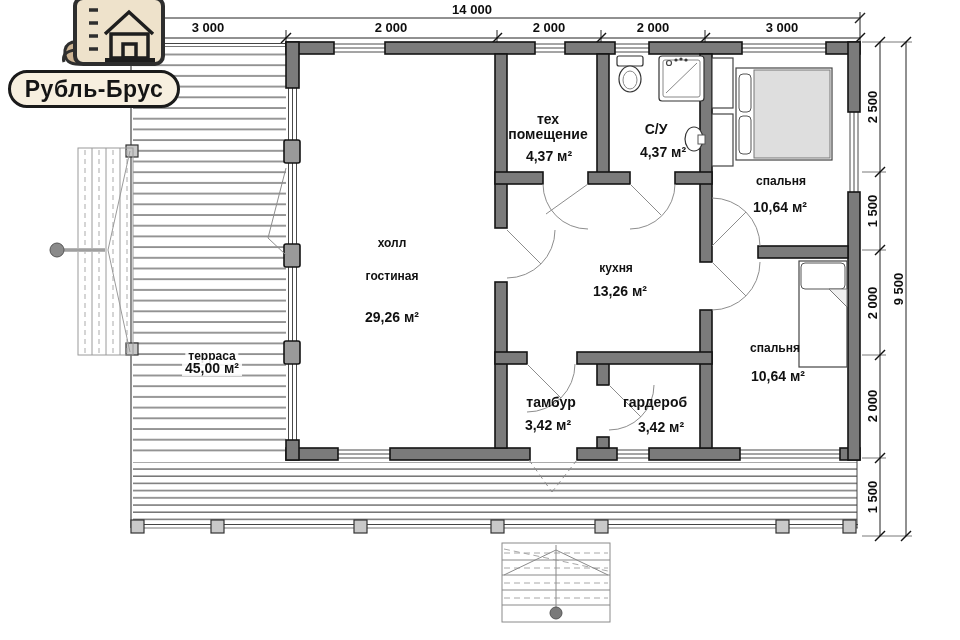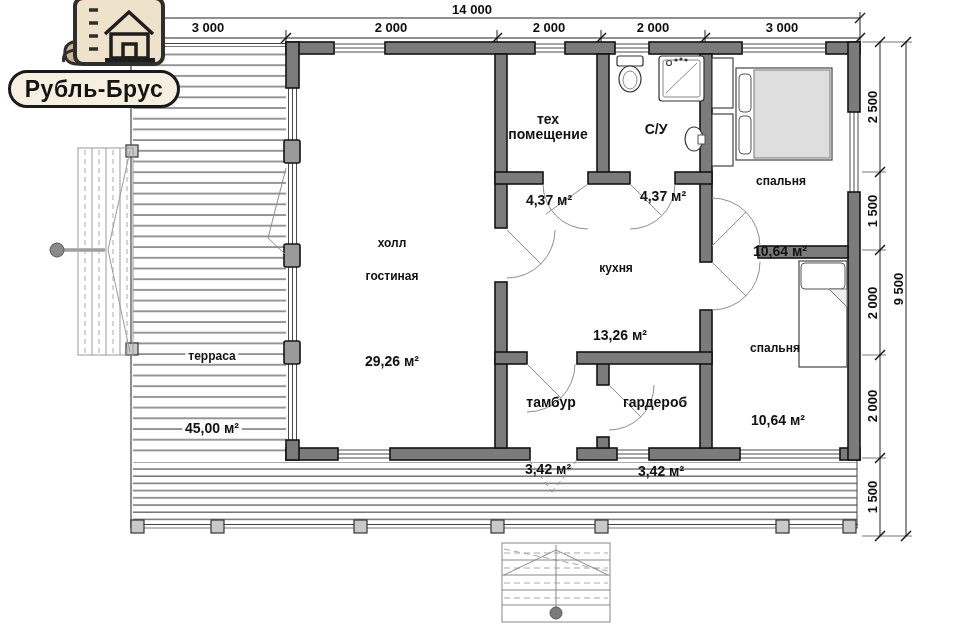--- a/index.html
+++ b/index.html
@@ -4,21 +4,21 @@
 <style>
   html,body{margin:0;padding:0;}
   body{
     width:960px;height:640px;position:relative;background:#ffffff;
     font-family:"Liberation Sans", sans-serif;overflow:hidden;
   }
   #plan-svg{position:absolute;left:0;top:0;}
   .lbl{position:absolute;transform:translate(-50%,-50%);white-space:nowrap;color:#111;}
   .rname{font-size:12px;font-weight:bold;}
   .rname.sm{font-size:14px;}
-  .rarea{font-size:14px;font-weight:bold;margin-top:44px;}
+  .rarea{font-size:14px;font-weight:bold;}
   .onDeck{background:rgba(255,255,255,.88);padding:0 3px;}
   .dim{position:absolute;transform:translate(-50%,-50%);font-size:13px;font-weight:bold;color:#0d0d0d;white-space:nowrap;}
   .dim.rot{transform:translate(-50%,-50%) rotate(-90deg);}
   #brand-pill{
     position:absolute;left:8px;top:70px;width:166px;height:32px;
     background:#f7efdf;border:3px solid #1a1a1a;border-radius:19px;
     display:flex;align-items:center;justify-content:center;
     font-size:23px;font-weight:800;color:#141414;letter-spacing:.5px;
   }
 </style>
@@ -334,21 +334,21 @@
 <div class="dim" style="left:782px;top:27px">3 000</div>
 
 <div class="dim rot" style="left:872px;top:107px">2 500</div>
 <div class="dim rot" style="left:872px;top:211px">1 500</div>
 <div class="dim rot" style="left:872px;top:303px">2 000</div>
 <div class="dim rot" style="left:872px;top:406px">2 000</div>
 <div class="dim rot" style="left:872px;top:497px">1 500</div>
 <div class="dim rot" style="left:898px;top:289px">9 500</div>
 
 <div class="lbl rname onDeck" style="left:212px;top:356px">терраса</div>
-<div class="lbl rarea onDeck" style="left:212px;top:384px">45,00 м²</div>
+<div class="lbl rarea onDeck" style="left:212px;top:368px">45,00 м²</div>
 
 <div class="lbl rname" style="left:392px;top:243px">холл</div>
 <div class="lbl rname" style="left:392px;top:276px">гостиная</div>
 <div class="lbl rarea" style="left:392px;top:317px">29,26 м²</div>
 
 <div class="lbl rname sm" style="left:548px;top:119px">тех</div>
 <div class="lbl rname sm" style="left:548px;top:134px">помещение</div>
 <div class="lbl rarea" style="left:549px;top:156px">4,37 м²</div>
 
 <div class="lbl rname sm" style="left:656px;top:129px">С/У</div>

